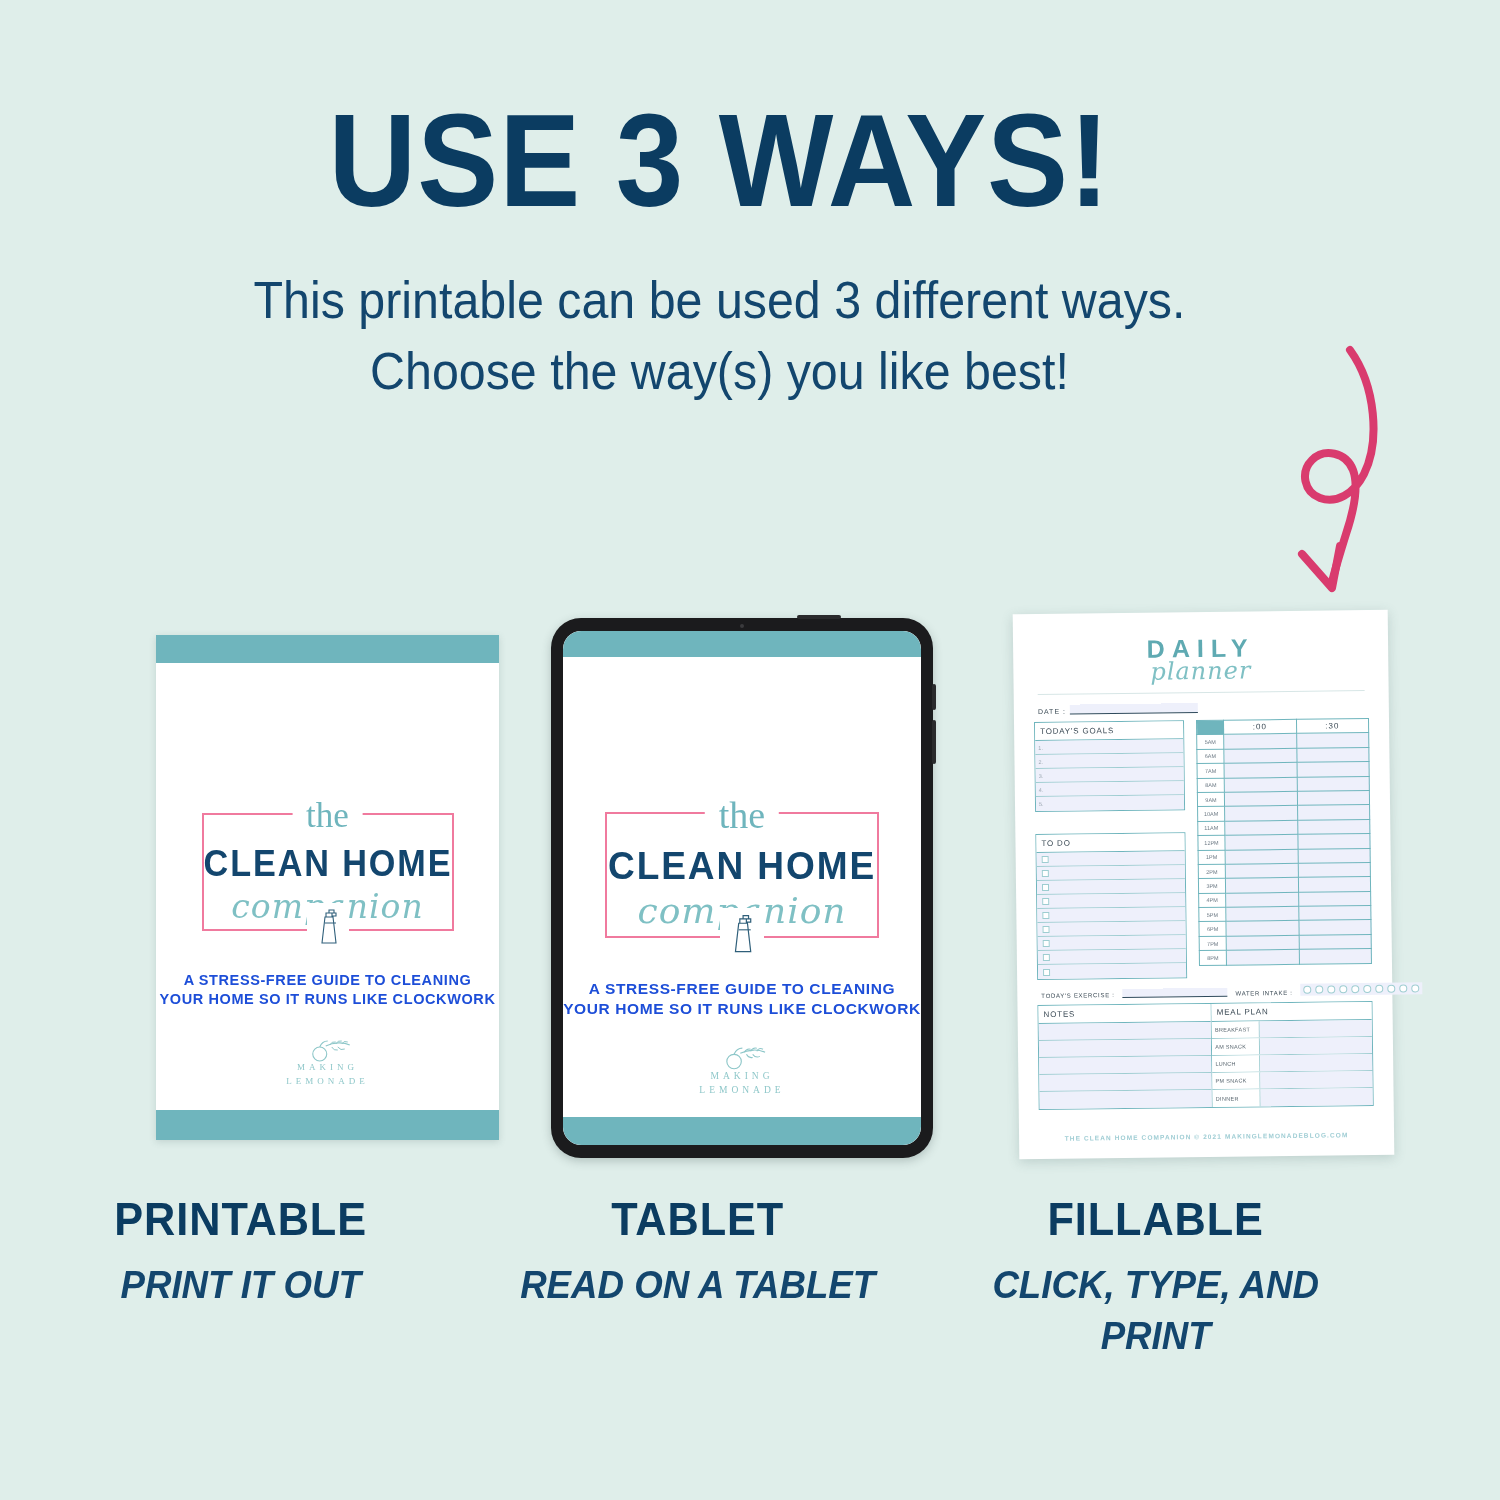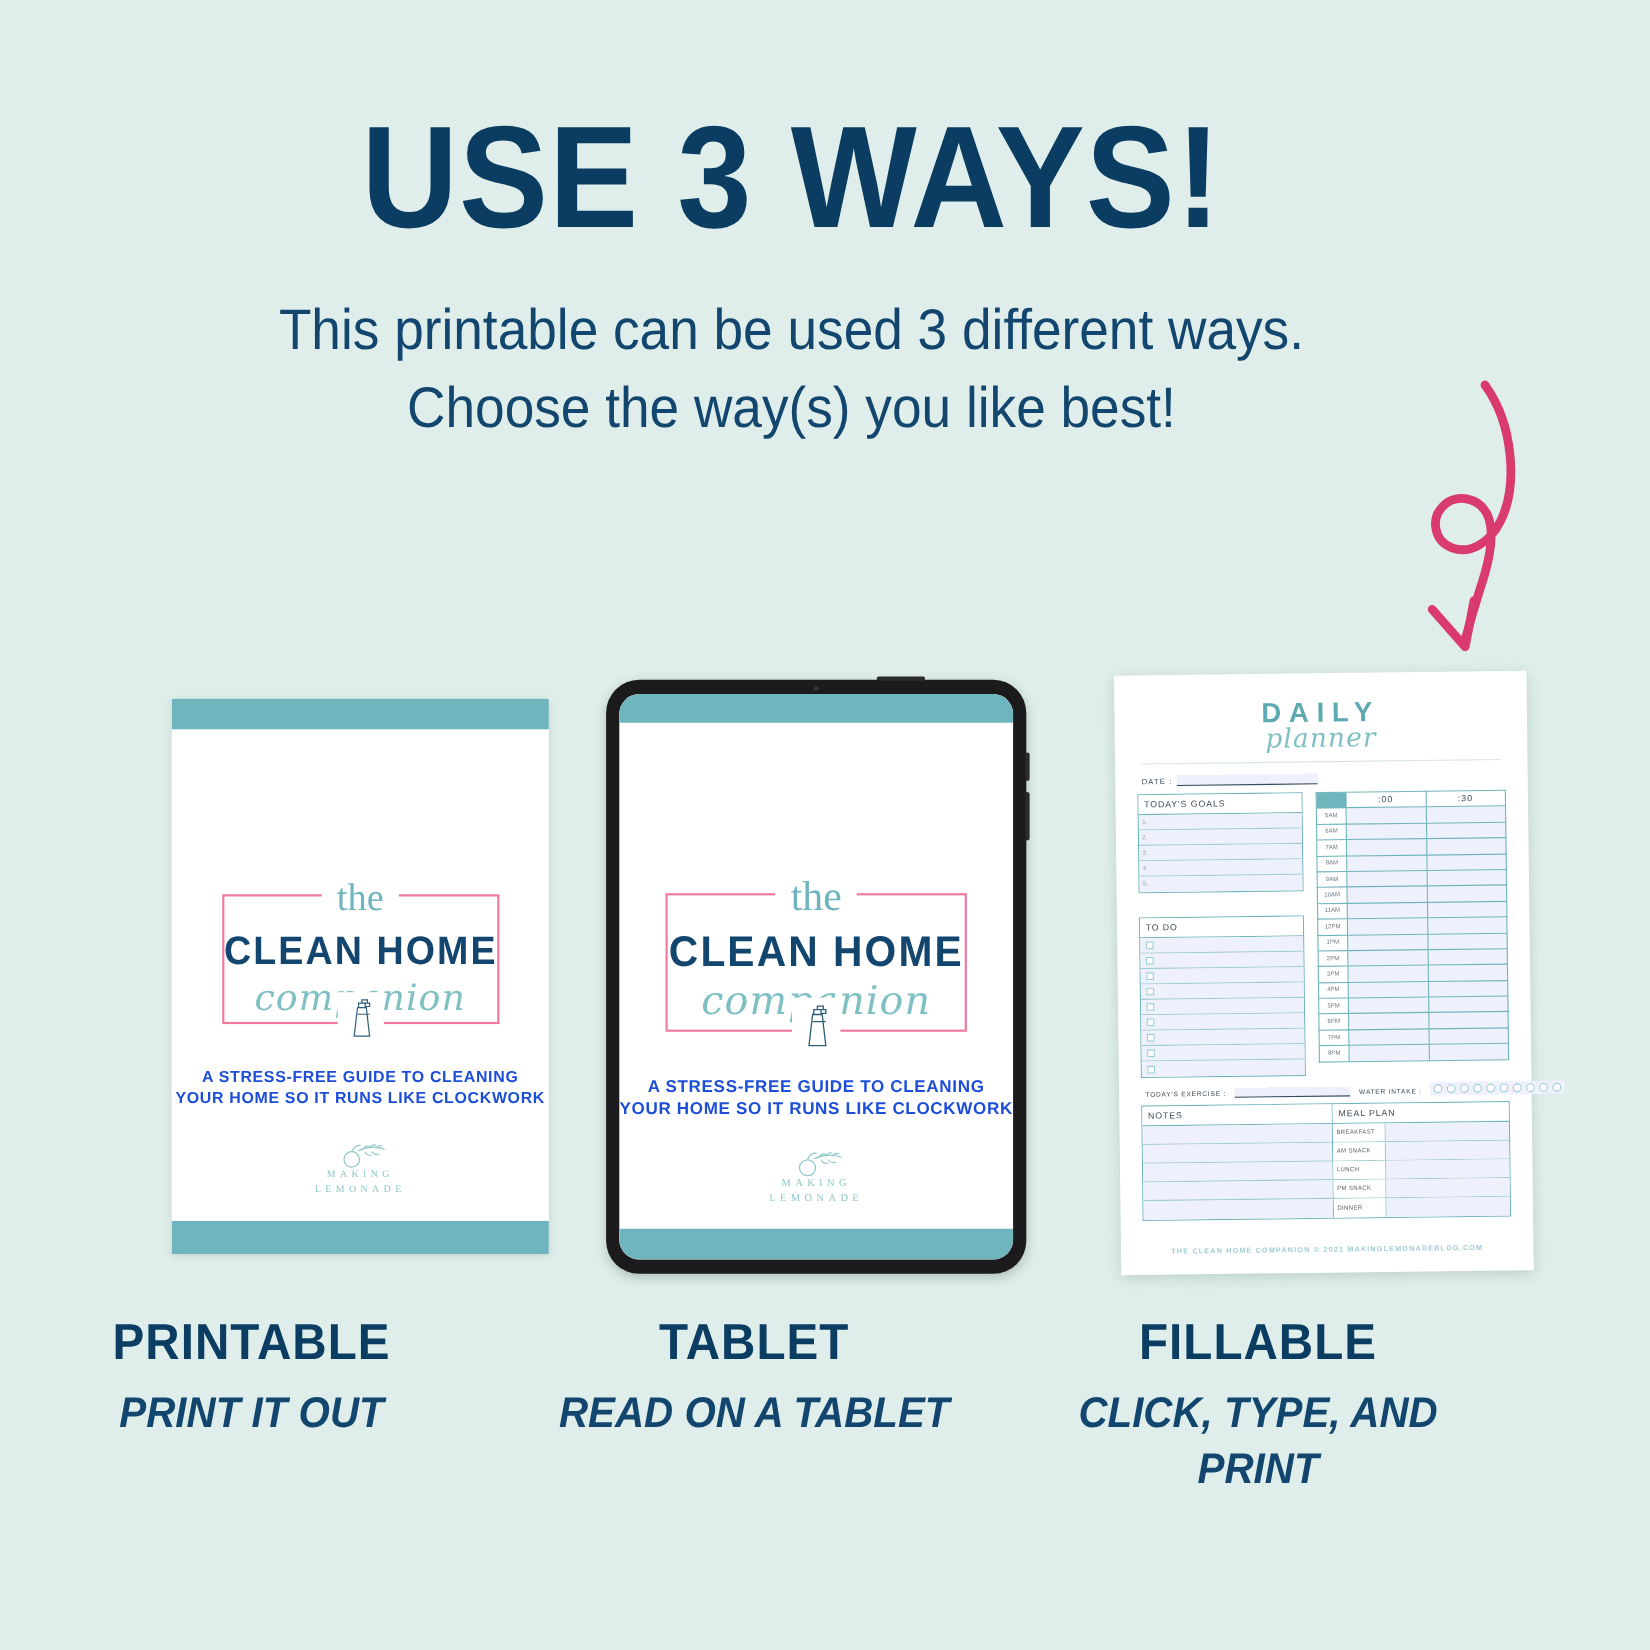--- a/index.html
+++ b/index.html
@@ -188,21 +188,21 @@
   .meal-row:last-child { border-bottom: none; }
   .meal-row .mname { width: 48px; font-size: 5.5px; color: #5a6770; display: flex; align-items: center; padding-left: 3px; border-right: 1px solid #9ecdd1; background: #fff; letter-spacing: .3px;}
   .meal-row .mfill { flex: 1; background: #eef0fb; }
   .pl-footer {
     position: absolute; left: 0; right: 0; bottom: 17px; text-align: center;
     font-size: 6.5px; letter-spacing: 1.1px; color: #9fcdd4;
     font-family: "Liberation Sans Narrow", "Liberation Sans", sans-serif; font-weight: 700;
   }
 
   
-  .captions { position: absolute; top: 1192px; left: 0; width: 1372px; display: flex; }
+  .captions { position: absolute; top: 1192px; left: 12px; width: 1372px; display: flex; }
   .cap { flex: 1 1 0; text-align: center; padding: 0 28px; }
   .cap-title {
     font-family: "Liberation Sans Narrow", "Liberation Sans", sans-serif;
     font-weight: 700; font-size: 46px; color: #0b3c61; letter-spacing: 1px;
     transform: scaleX(0.94);
   }
   .cap-sub {
     margin-top: 14px;
     font-family: "Liberation Sans Narrow", "Liberation Sans", sans-serif;
     font-style: italic; font-weight: 700; font-size: 39px; color: #13466e;

